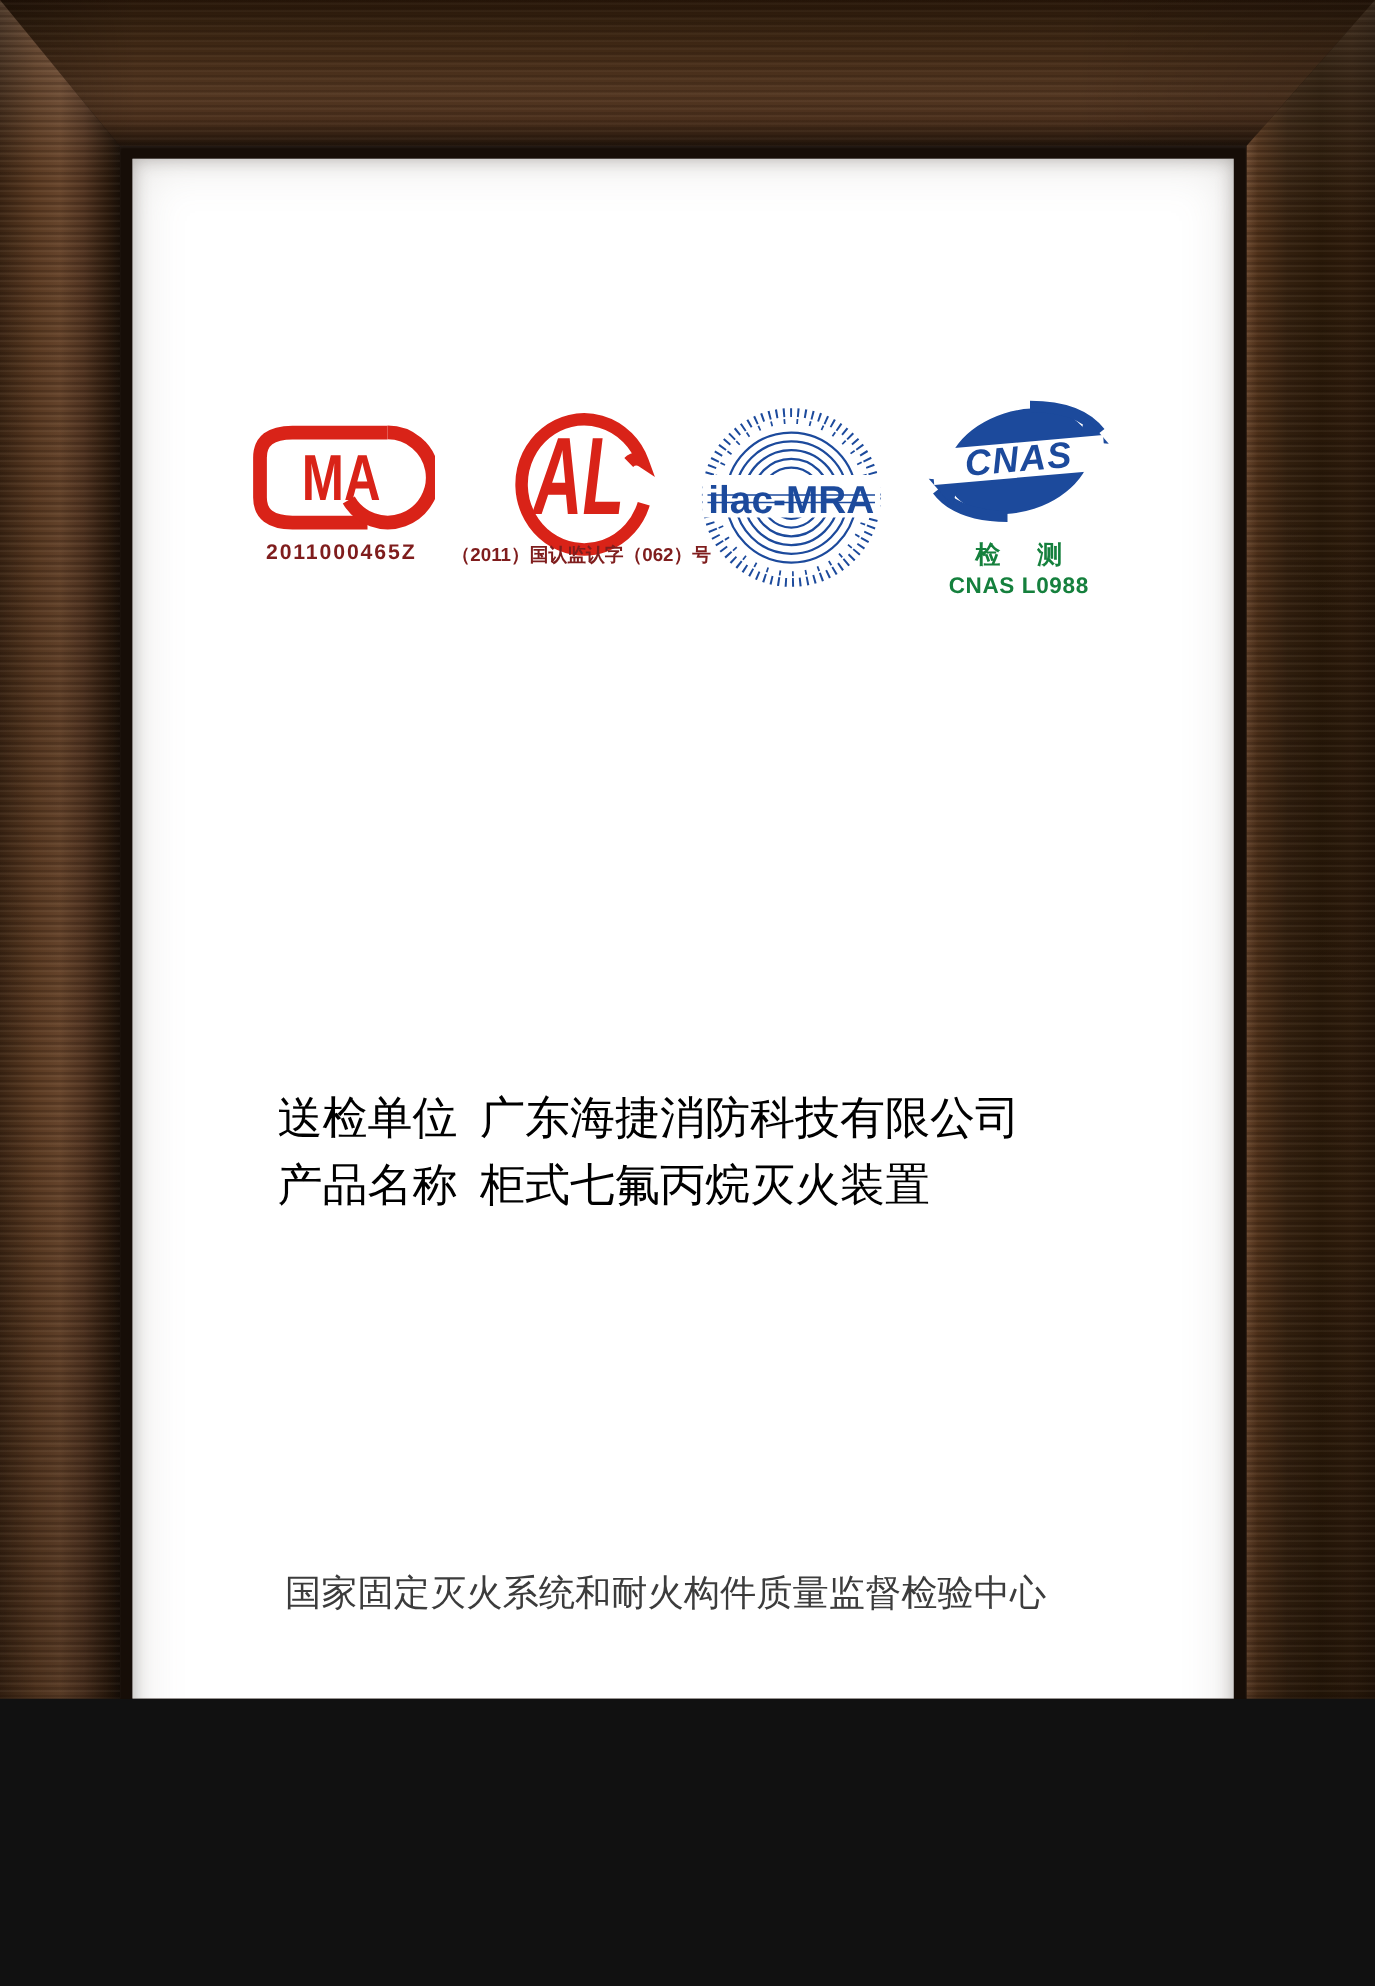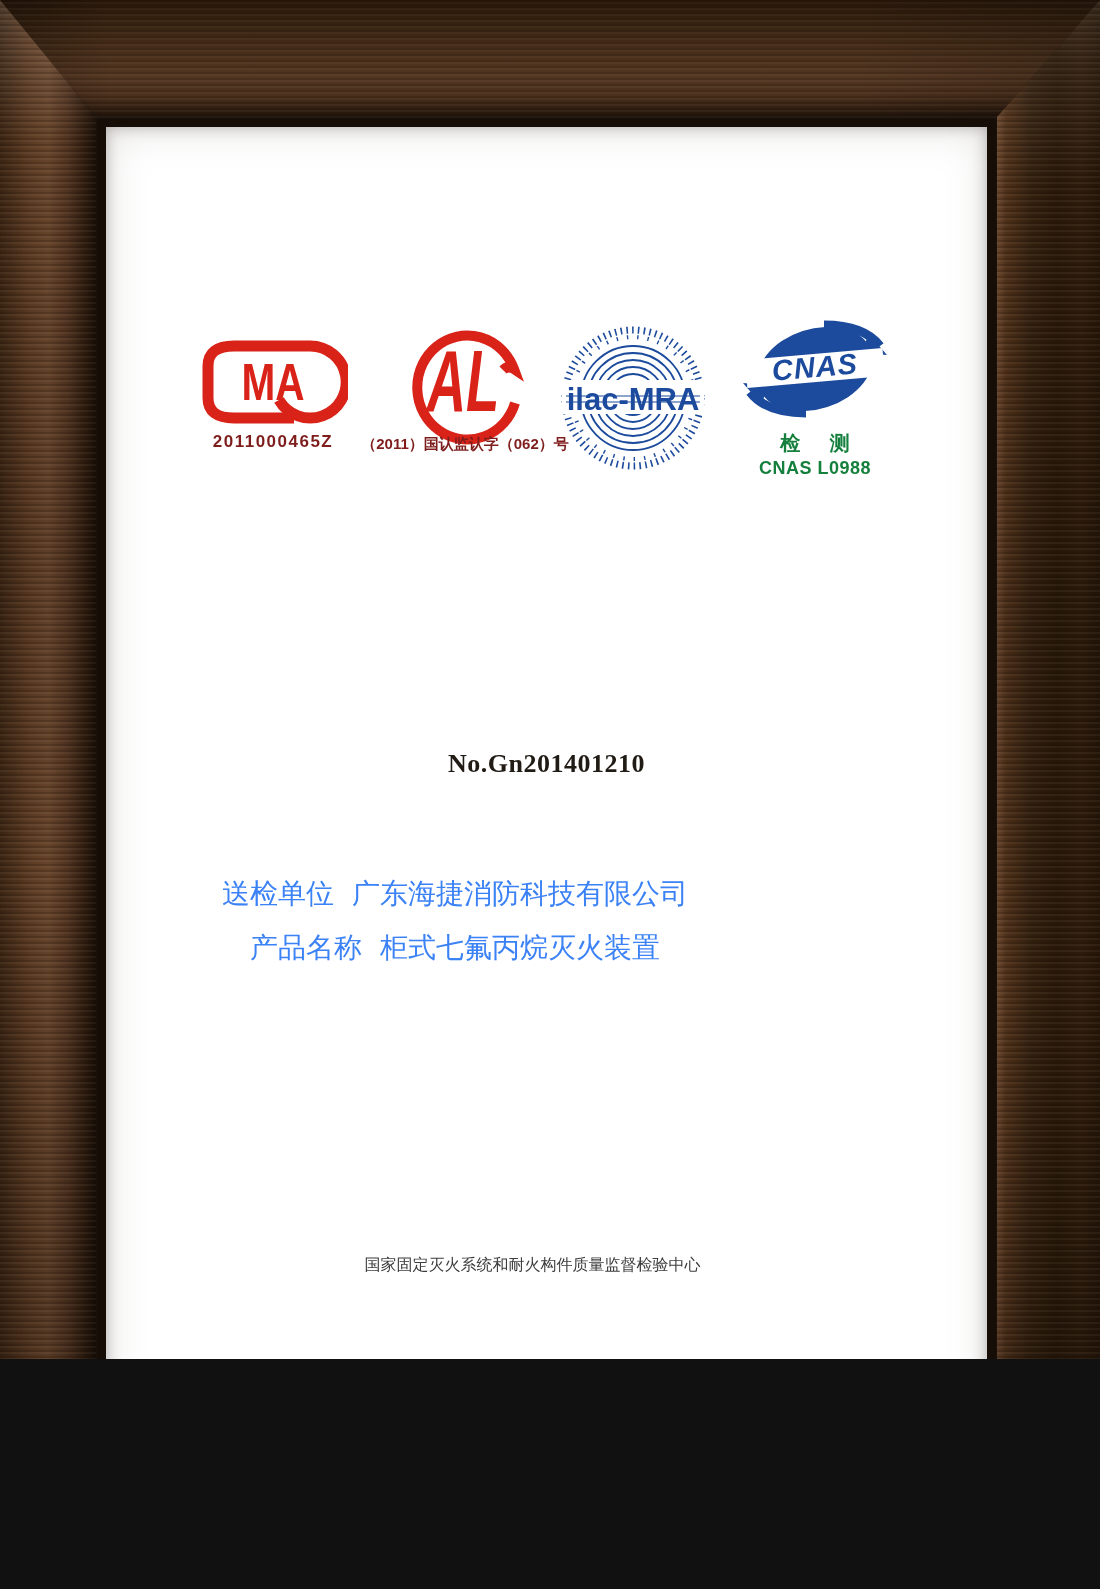--- a/index.html
+++ b/index.html
@@ -70,25 +70,25 @@
     position:absolute;left:0;top:436px;width:100%;text-align:center;
     font-size:93px;font-weight:900;color:#262019;
     letter-spacing:26px;text-indent:26px;line-height:1.15;white-space:nowrap;
   }
   .report-no{
     position:absolute;left:0;top:622px;width:100%;text-align:center;
     font-family:"Liberation Serif",serif;font-size:26px;font-weight:700;
     color:#211b15;letter-spacing:.5px;
   }
   .fields{position:absolute;left:116px;top:752px;}
-  .field-row{font-size:28px;color:#3b82f6;line-height:30px;margin-bottom:24px;white-space:nowrap;text-align:center;}
+  .field-row{font-size:36px;color:#000000;line-height:30px;margin-bottom:24px;white-space:nowrap;}
   .field-label{margin-right:18px;}
   .footer-line{
     position:absolute;left:0;top:1128px;width:100%;text-align:center;
-    font-size:16px;color:#3c3c3c;transform:translateX(-14px);white-space:nowrap;
+    font-size:29px;color:#3c3c3c;transform:translateX(-14px);white-space:nowrap;
   }
 </style>
 </head>
 <body>
 
 <div id="stage">
 
   <div class="fp f-top"></div>
   <div class="fp f-bottom"></div>
   <div class="fp f-left"></div>
@@ -154,21 +154,20 @@
           <g transform="rotate(-5 75 57)">
             <rect x="6" y="42" width="138" height="28" fill="#ffffff"></rect>
             <text x="75" y="65" text-anchor="middle" font-size="29" font-weight="800" font-style="italic" letter-spacing="1" fill="#1c4a9c">CNAS</text>
           </g>
         </svg>
         <div class="cnas-sub1 blue">检 测</div>
         <div class="cnas-sub2 blue">CNAS L0988</div>
       </div>
 
 
-      <div class="report-no">No.Gn201401210</div>
 
       <div class="fields">
         <div class="field-row">
           <span class="field-label">送检单位</span><span>广东海捷消防科技有限公司</span>
         </div>
         <div class="field-row">
           <span class="field-label">产品名称</span><span>柜式七氟丙烷灭火装置</span>
         </div>
       </div>
 

